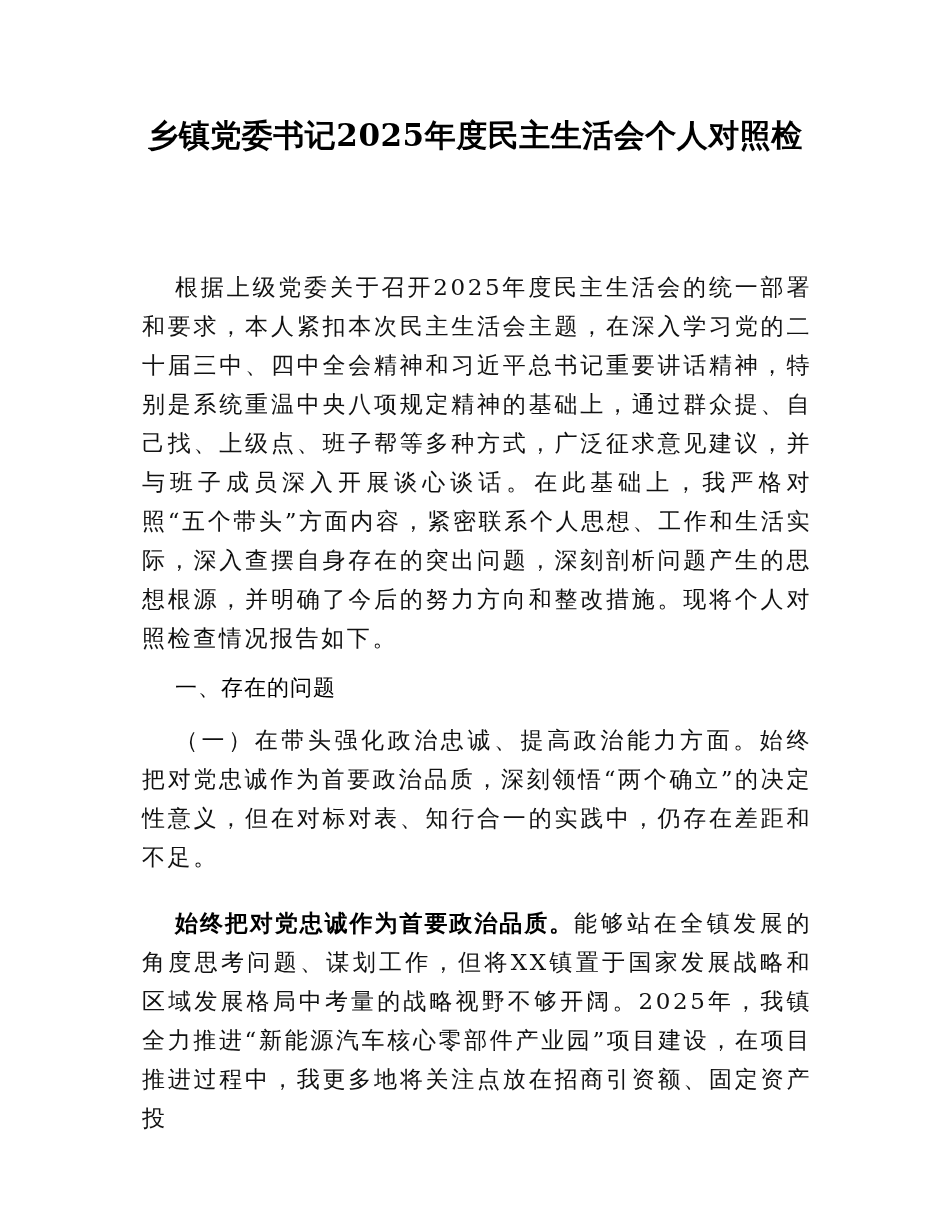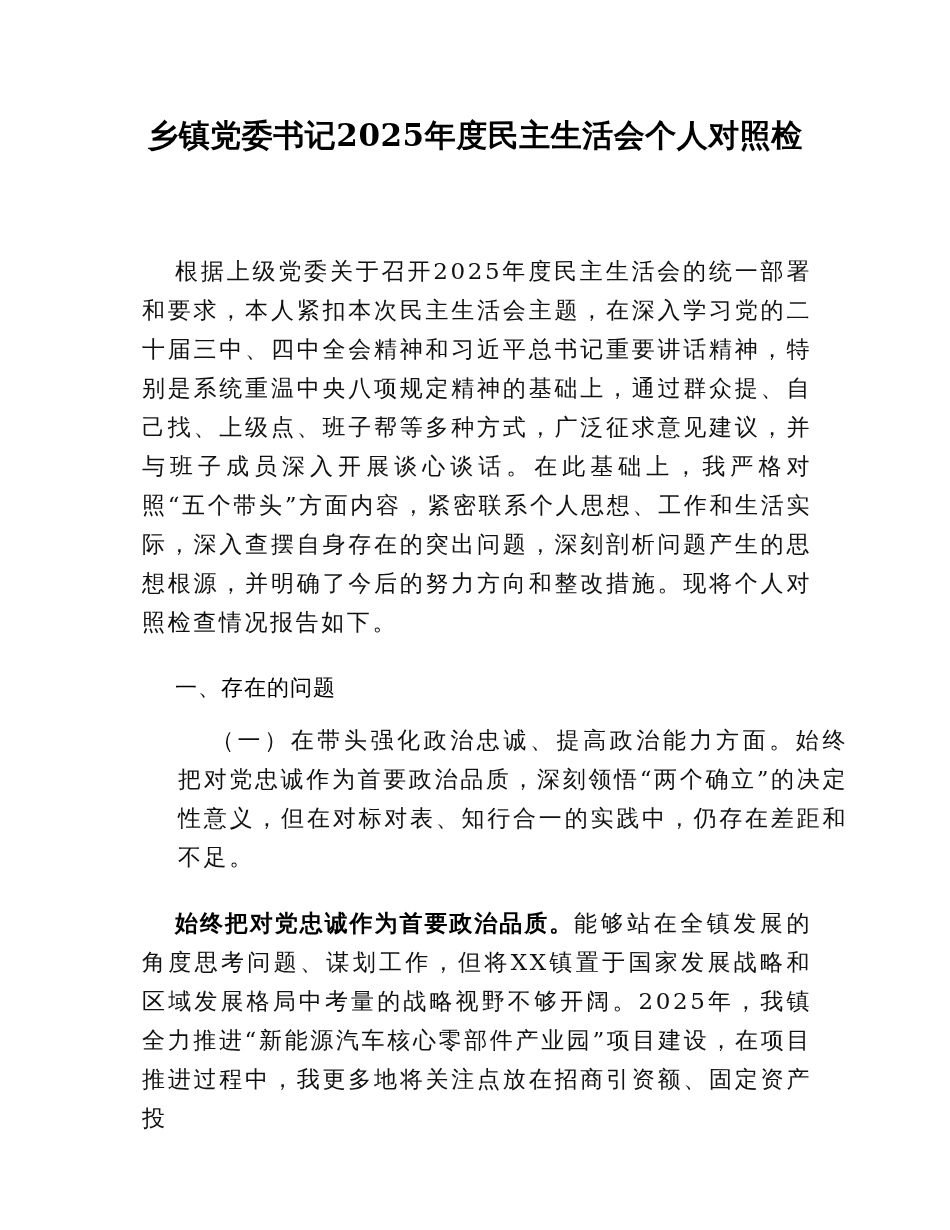--- a/index.html
+++ b/index.html
@@ -24,20 +24,20 @@
     p { margin: 0; }
   </style>
 </head>
 <body>
 
 <div class="page">
   <div class="title">
     <div>乡镇党委书记2025年度民主生活会个人对照检</div>
   </div>
 
-  <p class="body-text indent" style="top:252px;">根据上级党委关于召开2025年度民主生活会的统一部署和要求，本人紧扣本次民主生活会主题，在深入学习党的二十届三中、四中全会精神和习近平总书记重要讲话精神，特别是系统重温中央八项规定精神的基础上，通过群众提、自己找、上级点、班子帮等多种方式，广泛征求意见建议，并与班子成员深入开展谈心谈话。在此基础上，我严格对照“五个带头”方面内容，紧密联系个人思想、工作和生活实际，深入查摆自身存在的突出问题，深刻剖析问题产生的思想根源，并明确了今后的努力方向和整改措施。现将个人对照检查情况报告如下。</p>
+  <p class="body-text indent" style="top:268px;">根据上级党委关于召开2025年度民主生活会的统一部署和要求，本人紧扣本次民主生活会主题，在深入学习党的二十届三中、四中全会精神和习近平总书记重要讲话精神，特别是系统重温中央八项规定精神的基础上，通过群众提、自己找、上级点、班子帮等多种方式，广泛征求意见建议，并与班子成员深入开展谈心谈话。在此基础上，我严格对照“五个带头”方面内容，紧密联系个人思想、工作和生活实际，深入查摆自身存在的突出问题，深刻剖析问题产生的思想根源，并明确了今后的努力方向和整改措施。现将个人对照检查情况报告如下。</p>
 
   <div class="heading" style="top:668px;">一、存在的问题</div>
 
-  <p class="body-text indent" style="top:721px;margin-left:36px;">（一）在带头强化政治忠诚、提高政治能力方面。始终把对党忠诚作为首要政治品质，深刻领悟“两个确立”的决定性意义，但在对标对表、知行合一的实践中，仍存在差距和不足。</p>
+  <p class="body-text indent" style="top:721px;">（一）在带头强化政治忠诚、提高政治能力方面。始终把对党忠诚作为首要政治品质，深刻领悟“两个确立”的决定性意义，但在对标对表、知行合一的实践中，仍存在差距和不足。</p>
 
   <p class="body-text indent" style="top:903px;"><span class="bold">始终把对党忠诚作为首要政治品质。</span><span>能够站在全镇发展的角度思考问题、谋划工作，但将XX镇置于国家发展战略和区域发展格局中考量的战略视野不够开阔。2025年，我镇全力推进“新能源汽车核心零部件产业园”项目建设，在项目推进过程中，我更多地将关注点放在招商引资额、固定资产投</span></p>
 </div>
 
 </body></html>

